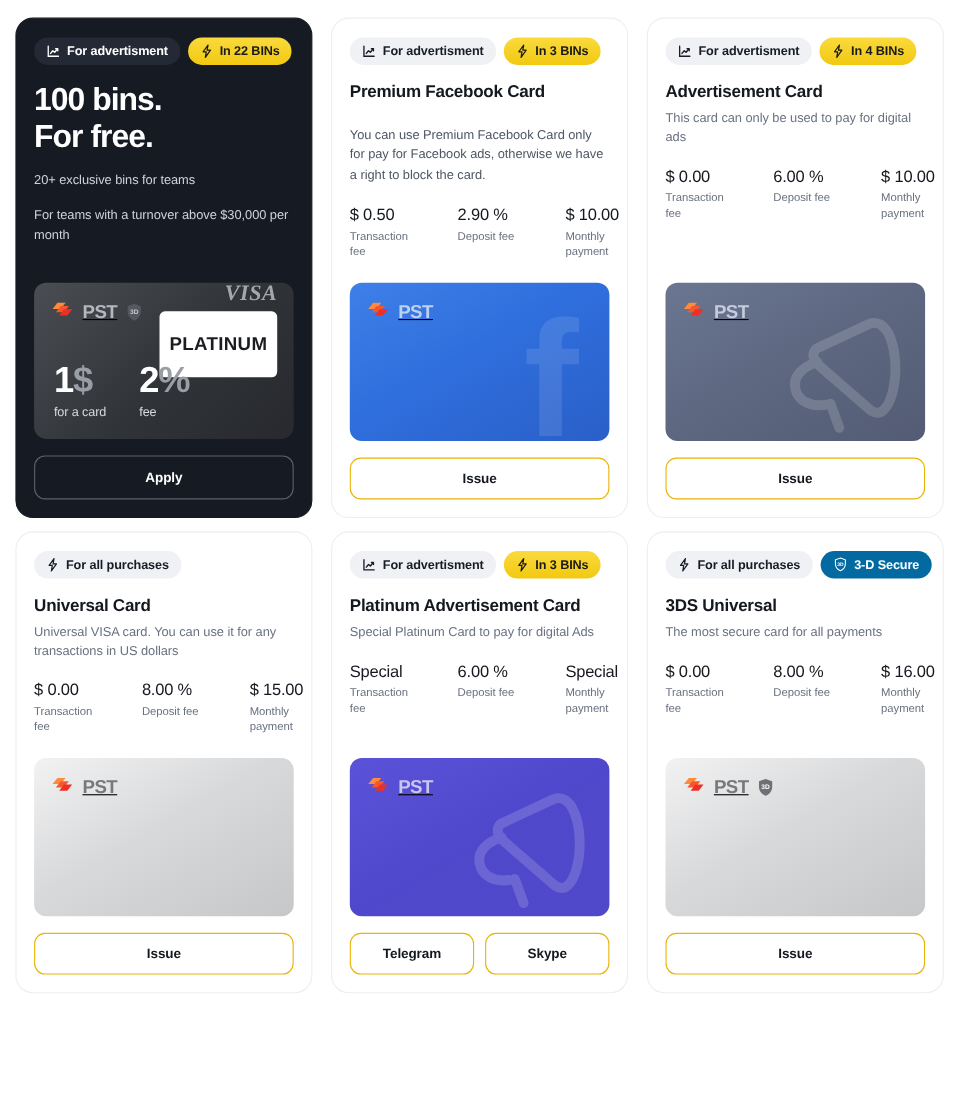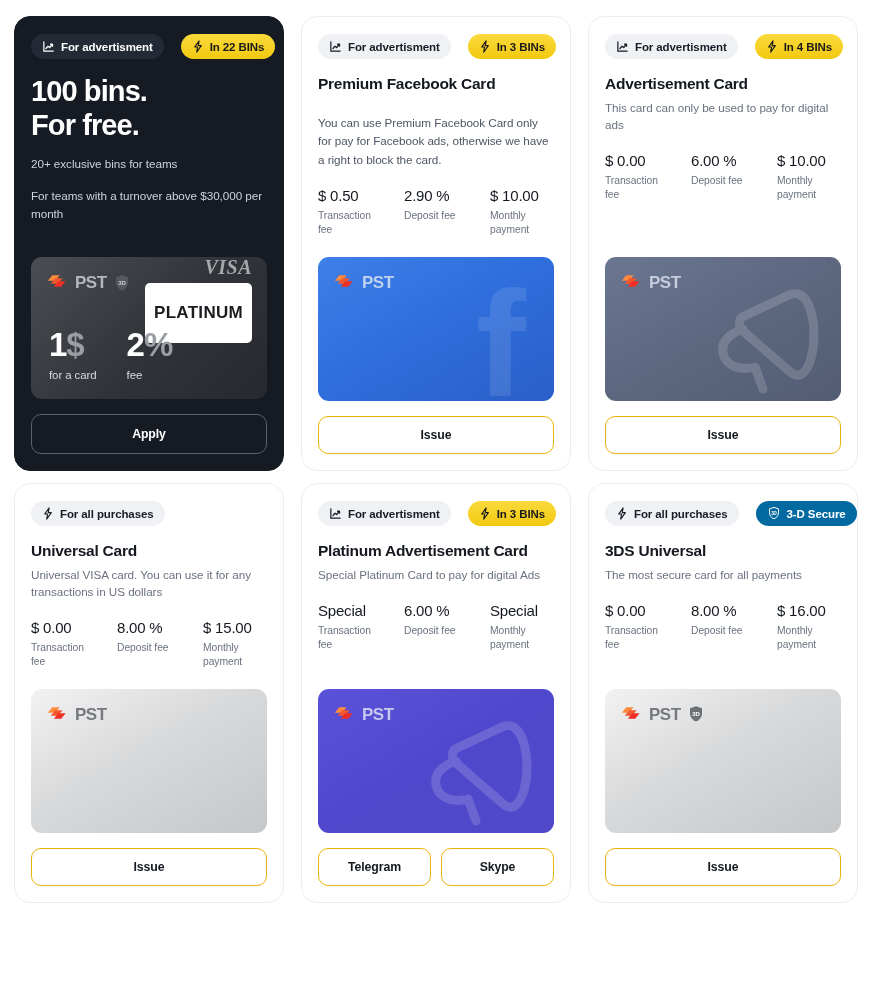--- a/index.html
+++ b/index.html
@@ -33,21 +33,21 @@
     position: relative;
   }
   .card.dark {
     background: #151a23;
     border-color: #151a23;
   }
 
   
   .badges {
     display: flex;
-    gap: 17px;
+    gap: 7px;
     margin-bottom: 16px;
     align-items: center;
   }
   .badge {
     display: inline-flex;
     align-items: center;
     gap: 6px;
     height: 25px;
     padding: 0 11px;
     border-radius: 13px;
@@ -99,21 +99,21 @@
     color: #cdd3dc;
     line-height: 1.52;
     letter-spacing: -0.05px;
   }
   .hero-sub.second { margin-top: 14px; }
 
   
   .fees {
     display: flex;
     margin-top: 18px;
-    gap: 0;
+    gap: 12px;
   }
   .fee { width: 86px; flex: none; padding-right: 6px; }
   .fee:last-child { width: auto; }
   .fee-value {
     font-size: 15px;
     font-weight: 400;
     color: #15191f;
     letter-spacing: -0.2px;
     white-space: nowrap;
   }
@@ -131,22 +131,24 @@
   .plastic {
     position: relative;
     height: 144px;
     border-radius: 11px;
     overflow: hidden;
   }
   .plastic .brandrow {
     position: absolute;
     top: 16px; left: 16px;
     display: flex;
+    align-items: center;
     gap: 7px;
     z-index: 3;
+    text-decoration: underline;
   }
   .pst-text {
     font-size: 17px;
     font-weight: 700;
     letter-spacing: -0.5px;
   }
 
   
   .plastic.dark-plastic { background: linear-gradient(135deg,#4a4d52 0%,#303338 55%,#27292e 100%); height: 142px; }
   .plastic.blue   { background: linear-gradient(150deg,#3f7fe8 0%,#2f6fdd 45%,#2a5fc8 100%); }

